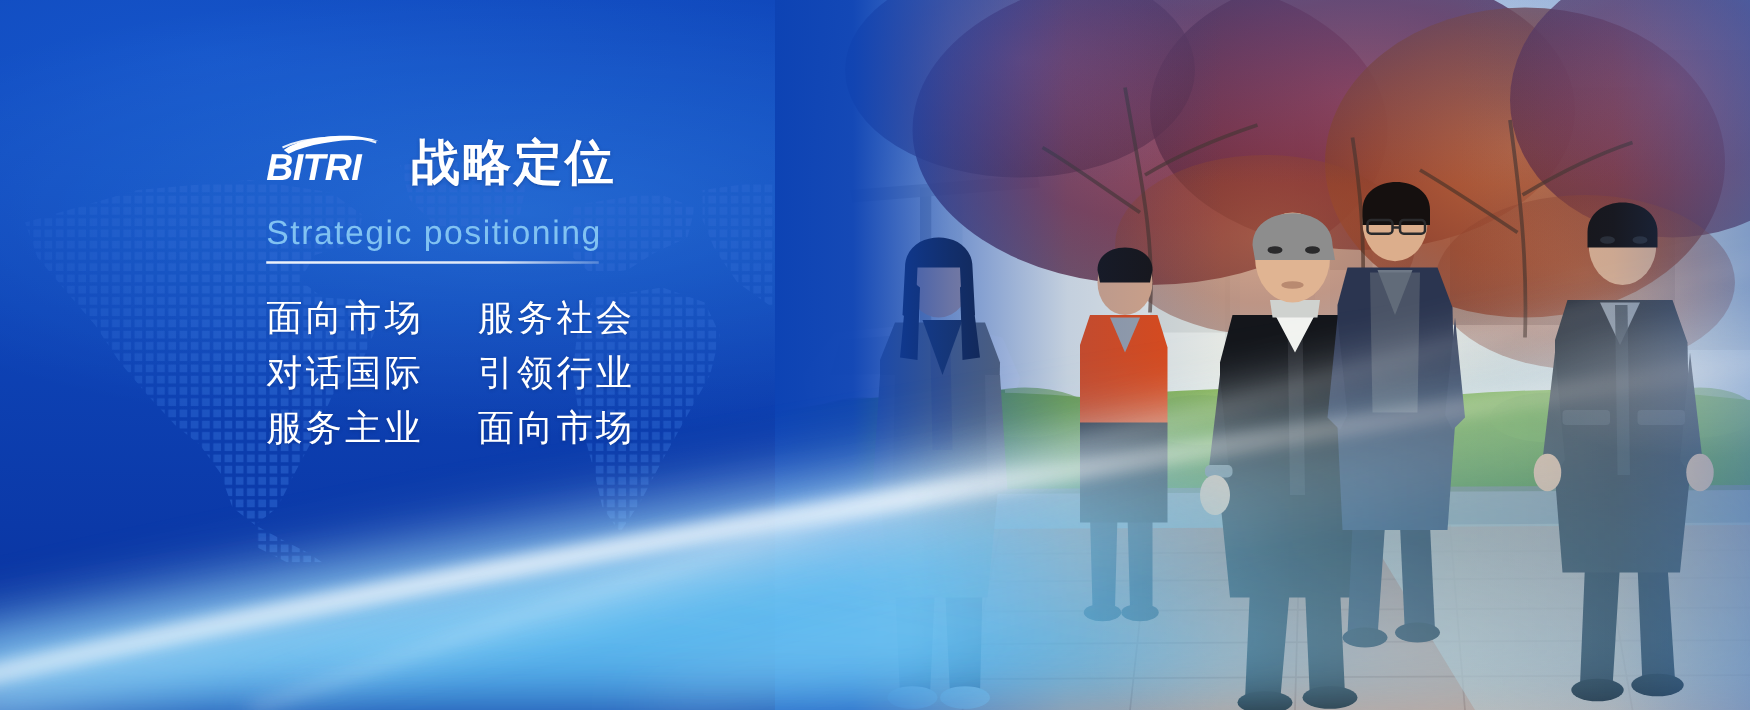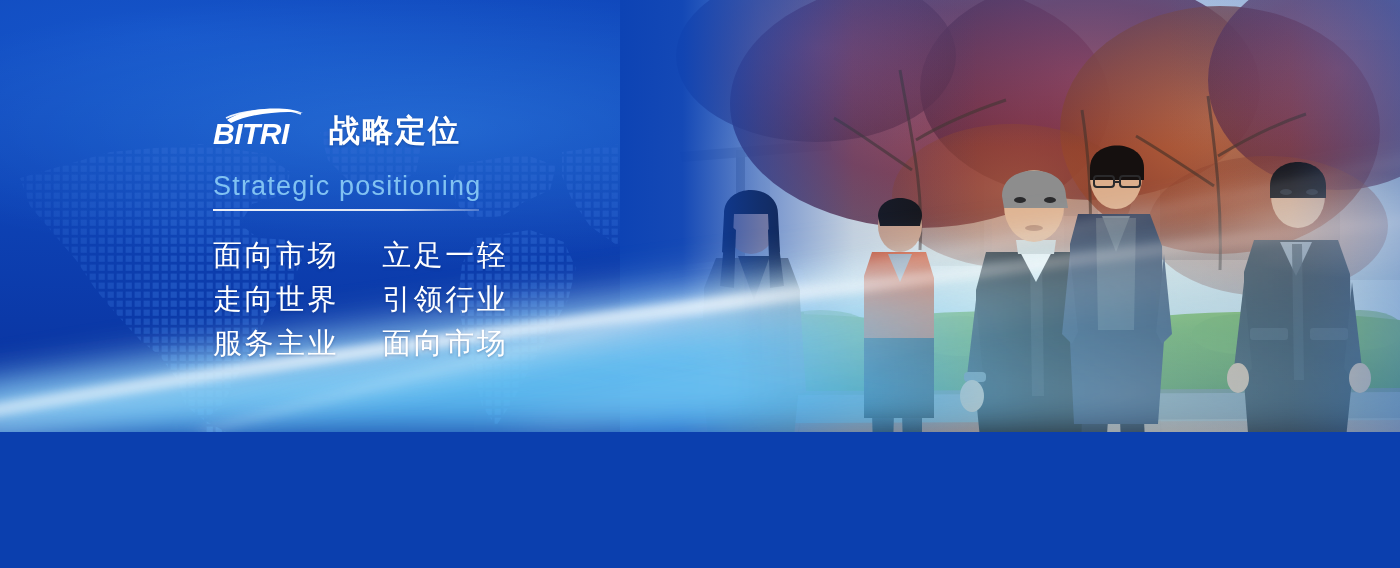--- a/index.html
+++ b/index.html
@@ -1,21 +1,21 @@
 <!DOCTYPE html>
 <html><head>
 <meta charset="utf-8">
 <style>
   * { margin:0; padding:0; box-sizing:border-box; }
   html,body { background:#0b3fae; }
   body { font-family:"Liberation Sans", sans-serif; }
 
   .banner{
     position:relative;
-    width:1400px; height:432px;
+    width:1400px; height:568px;
     overflow:hidden;
     background:#0369a1;
   }
 
   
   .bg-base{
     position:absolute; inset:0;
     background:
       radial-gradient(125% 95% at 12% 8%, #1554c9 0%, #0e44b7 38%, #0b39a8 70%, #0b3099 100%);
   }
@@ -79,21 +79,21 @@
 
   .logo{
     position:relative;
     width:100px; height:44px;
     flex:none;
   }
   .logo svg{ width:100%; height:100%; display:block; }
 
   .title-cn{
     color:#ffffff;
-    font-size:31px;
+    font-size:39px;
     font-weight:bold;
     letter-spacing:2px;
     line-height:34px;
     white-space:nowrap;
     text-shadow:0 1px 3px rgba(0,30,90,.35);
     padding-bottom:2px;
   }
 
   .subtitle{
     margin-top:20px;
@@ -451,24 +451,24 @@
     </div>
 
     <div class="subtitle">Strategic positioning</div>
 
     <div class="divider"></div>
 
     <div class="slogans">
       <div class="slogan-line">
         <span>面向市场</span>
         <span class="phrase-gap"></span>
-        <span>立足一轻</span>
+        <span>服务社会</span>
       </div>
       <div class="slogan-line">
-        <span>走向世界</span>
+        <span>对话国际</span>
         <span class="phrase-gap"></span>
         <span>引领行业</span>
       </div>
       <div class="slogan-line">
         <span>服务主业</span>
         <span class="phrase-gap"></span>
         <span>面向市场</span>
       </div>
     </div>
 

